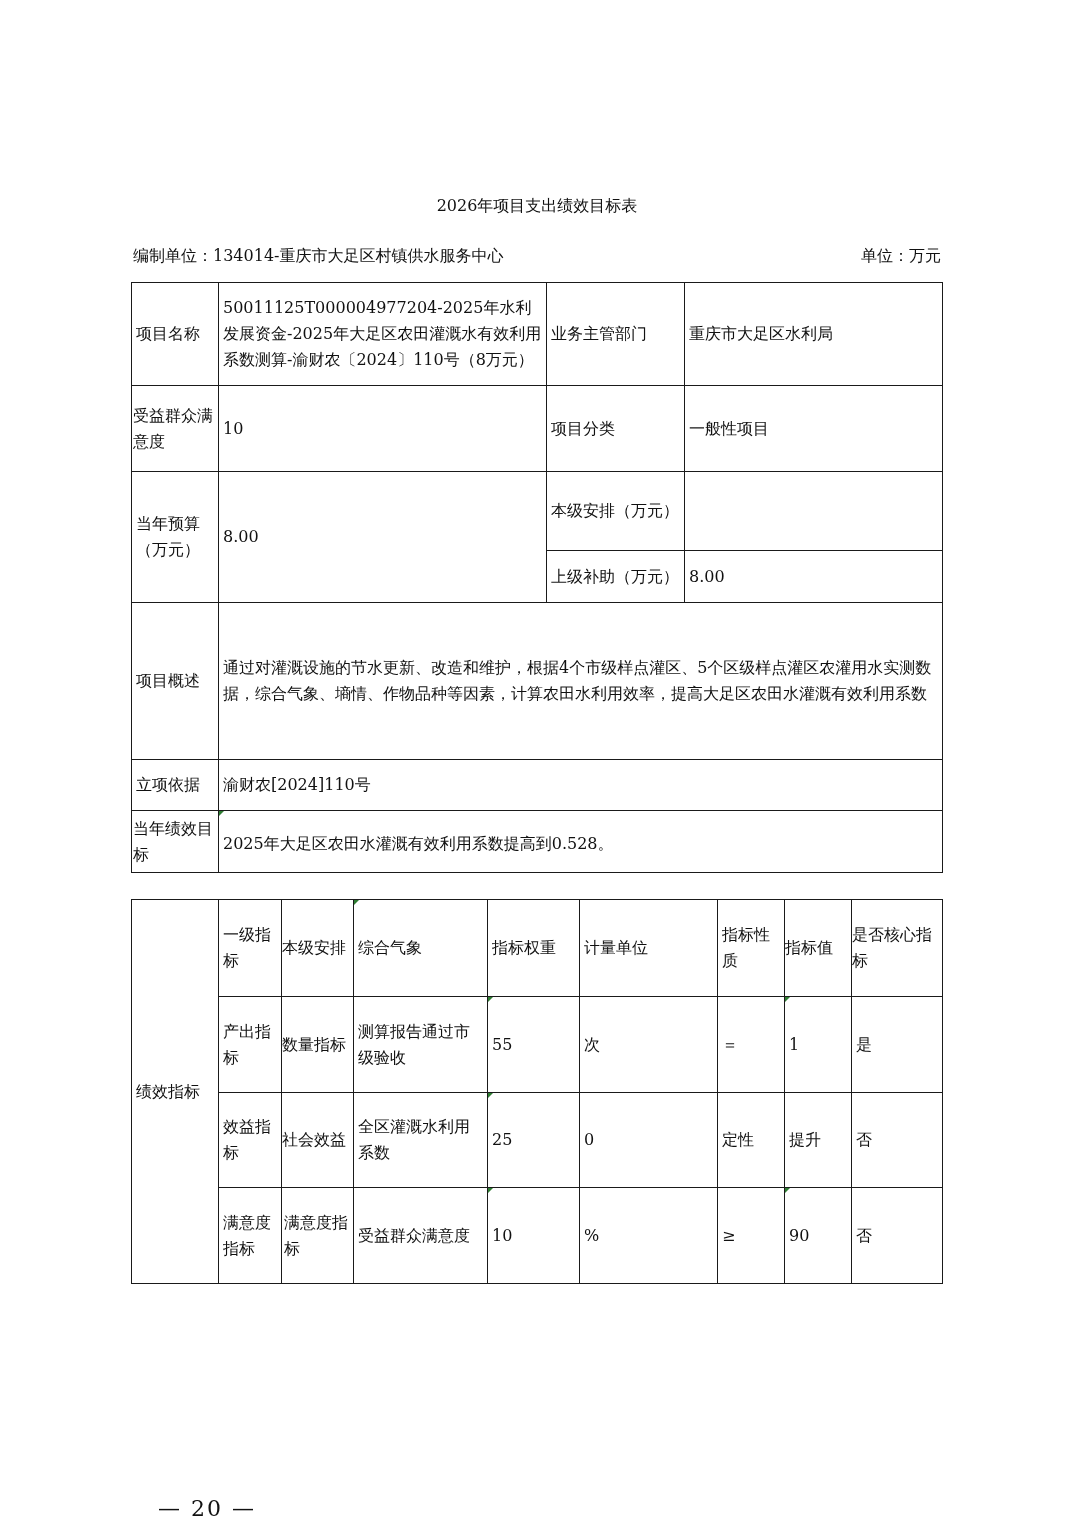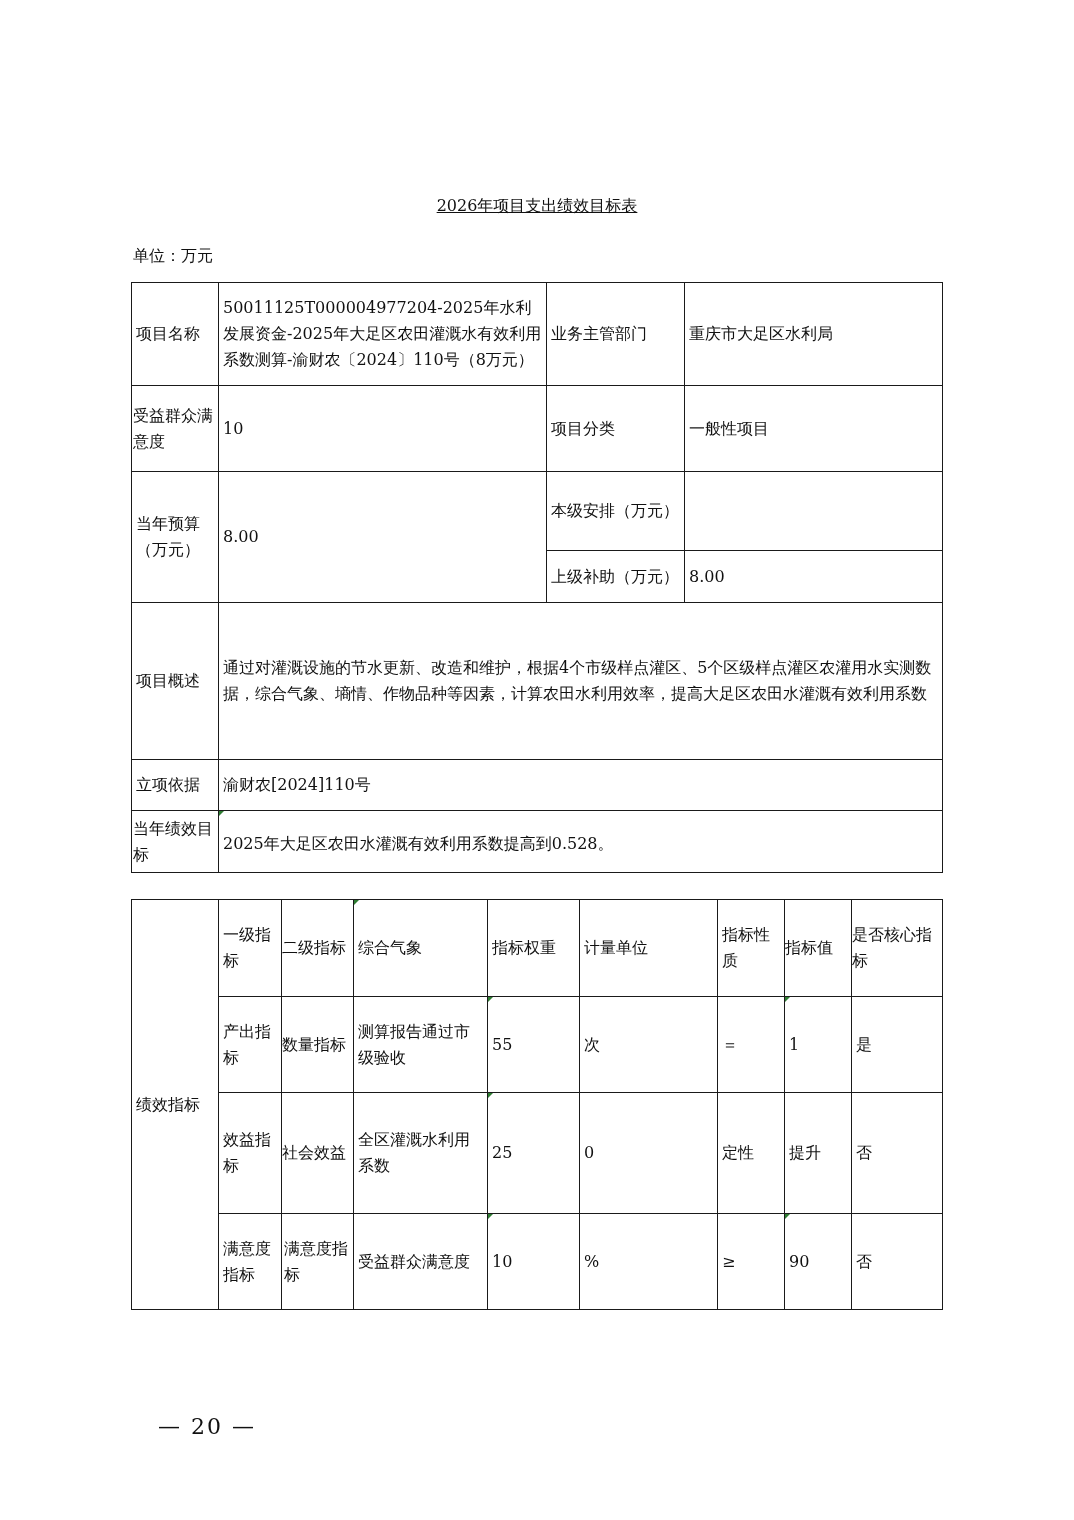--- a/index.html
+++ b/index.html
@@ -3,49 +3,52 @@
 <meta charset="utf-8">
 <style>
   html, body { margin: 0; padding: 0; }
   body {
     width: 1074px; height: 1520px; background: #ffffff; position: relative;
     font-family: "DejaVu Serif", "Liberation Serif", serif; color: #111;
     overflow: hidden;
   }
   .doc-title {
     position: absolute; left: 0; width: 1074px; top: 196px;
-    text-align: center; font-size: 16px; letter-spacing: 0px; text-decoration: underline;
+    text-align: center; font-size: 16px; letter-spacing: 0px;
   }
   .meta-row {
     position: absolute; left: 133px; width: 808px; top: 246px;
     font-size: 16px; display: flex; justify-content: space-between;
   }
   .grid { position: absolute; left: 131px; border-collapse: collapse; table-layout: fixed; }
   .grid td {
     border: 1.4px solid #1a1a1a; font-size: 16px; line-height: 26px;
     text-align: left; vertical-align: middle; padding: 0 4px; word-break: break-all;
   }
   .grid td.left { text-align: left; }
   #top-table { top: 282px; width: 811px; }
   #ind-table { top: 899px; width: 811px; }
   .page-number {
-    position: absolute; left: 158px; top: 1414px; font-size: 22px; letter-spacing: 2px; text-align: right;
+    position: absolute; left: 158px; top: 1496px; font-size: 22px; letter-spacing: 2px; text-align: right;
   }
   .corner-mark { position: relative; }
   .corner-mark::before {
     content: ""; position: absolute; left: 0; top: 0; width: 0; height: 0;
     border-top: 5px solid #2e7d32; border-right: 5px solid transparent;
   }
 </style>
 </head>
 <body>
 
 <div class="doc-title">2026年项目支出绩效目标表</div>
 
 <div class="meta-row">
+  <span>
+    <span>编制单位：</span><span>134014-重庆市大足区村镇供水服务中心</span>
+  </span>
   <span>
     <span>单位：</span><span>万元</span>
   </span>
 </div>
 
 <table class="grid" id="top-table">
   <colgroup>
     <col style="width:87px">
       <col style="width:328px">
       <col style="width:138px">
@@ -98,39 +101,39 @@
     <col style="width:92px">
       <col style="width:138px">
       <col style="width:67px">
       <col style="width:67px">
       <col style="width:91px">
   </colgroup>
   <tbody>
       <tr style="height:97px">
     <td rowspan="4">绩效指标</td>
     <td>一级指标</td>
-    <td style="padding:0">二级指标</td>
+    <td style="padding:0">本级安排</td>
     <td class="corner-mark">综合气象</td>
     <td>指标权重</td>
     <td>计量单位</td>
     <td>指标性质</td>
     <td style="padding:0">指标值</td>
     <td style="padding:0">是否核心指标</td>
   </tr>
   <tr style="height:96px">
     <td class="left">产出指标</td>
     <td style="padding:0">数量指标</td>
     <td class="left">测算报告通过市级验收</td>
     <td class="corner-mark">55</td>
     <td>次</td>
     <td>＝</td>
     <td class="corner-mark">1</td>
     <td>是</td>
   </tr>
-  <tr style="height:121px">
+  <tr style="height:95px">
     <td class="left">效益指标</td>
     <td style="padding:0">社会效益</td>
     <td class="left">全区灌溉水利用系数</td>
     <td class="corner-mark">25</td>
     <td>0</td>
     <td>定性</td>
     <td>提升</td>
     <td>否</td>
   </tr>
   <tr style="height:96px">

